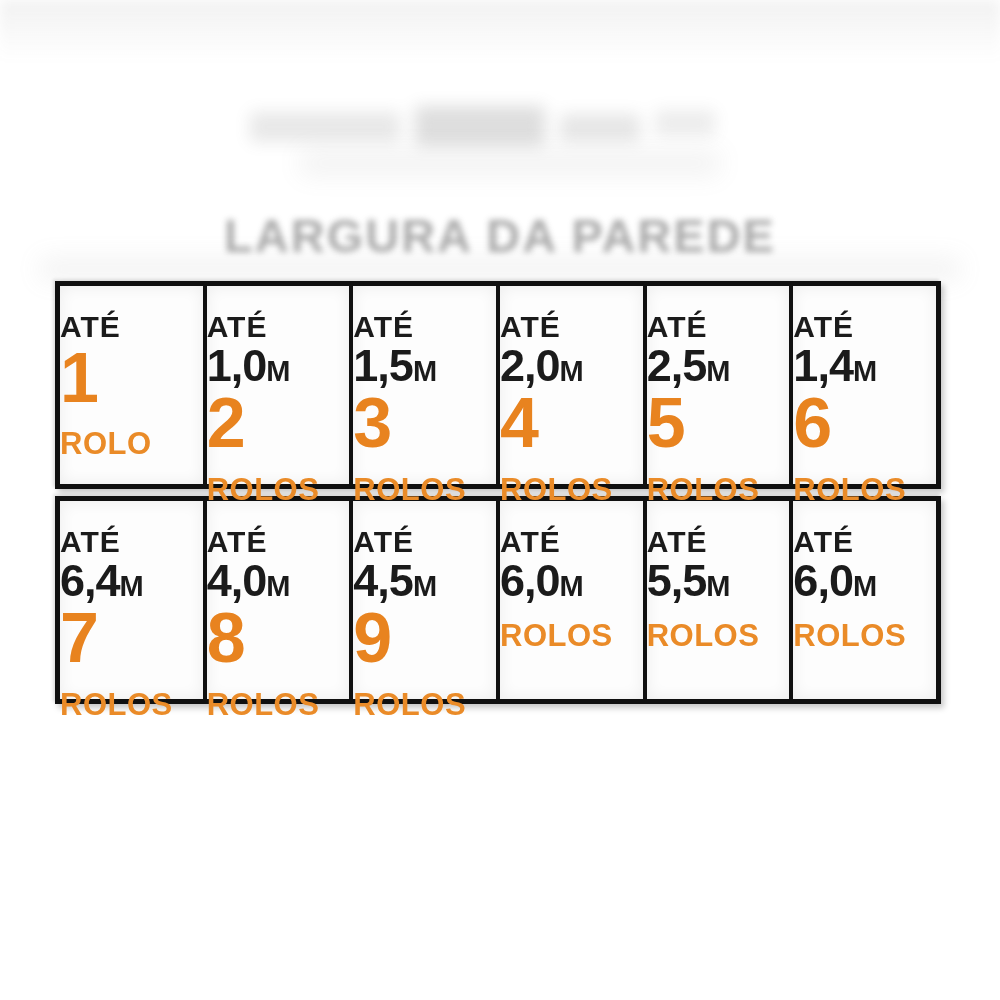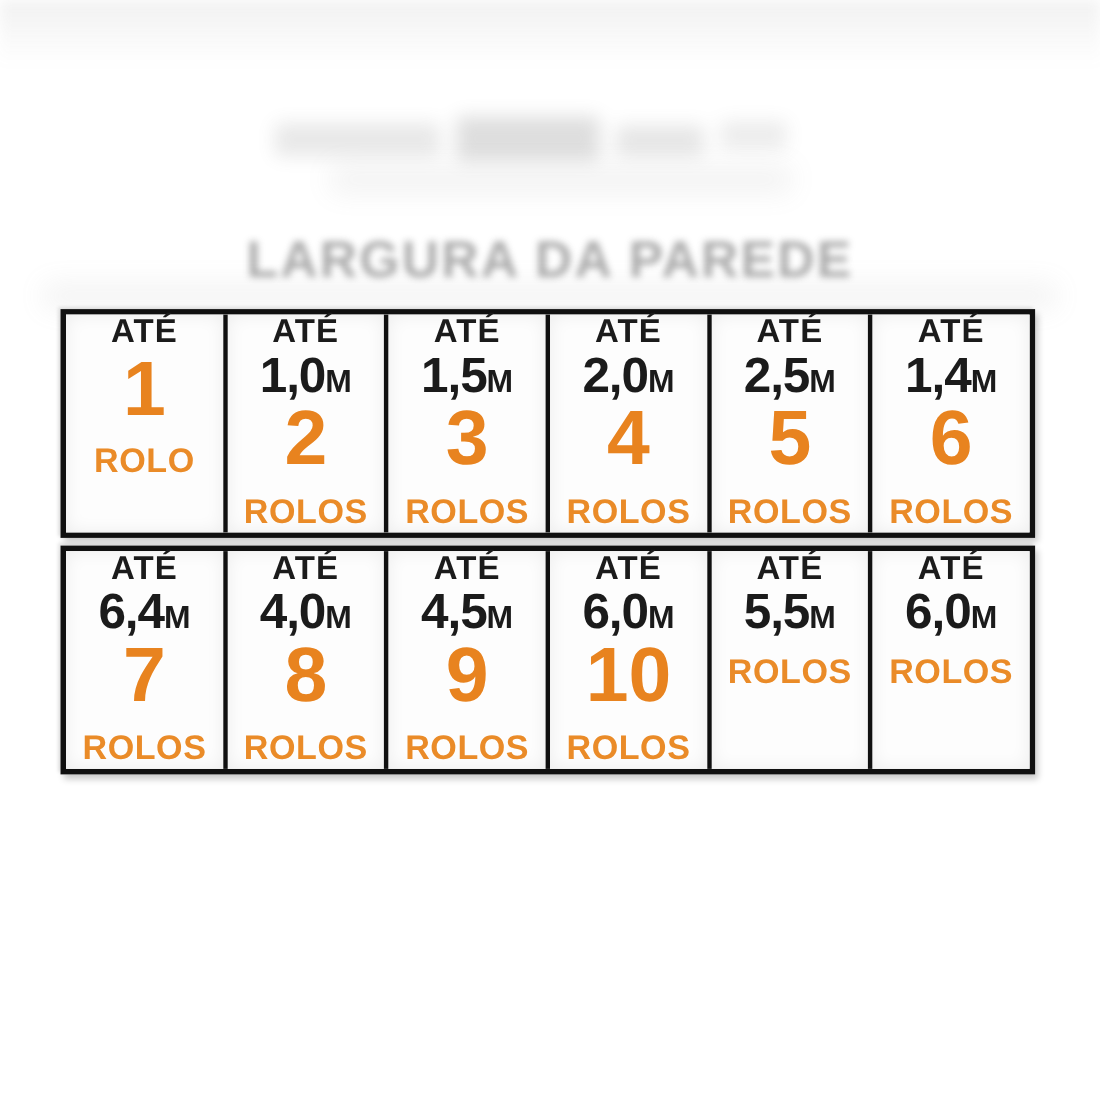--- a/index.html
+++ b/index.html
@@ -39,22 +39,22 @@
     background:#9a9a9a;filter:blur(12px);opacity:0.12;
   }
   
   .grid-wrap{position:absolute;left:55px;top:281px;width:886px;}
   .grid-row{
     display:flex;border:5px solid #101010;background:#ffffff;height:198px;
     box-shadow:-2px -2px 3px rgba(0,0,0,0.10), 3px 4px 6px rgba(0,0,0,0.22);
   }
   .grid-row + .grid-row{margin-top:7px;}
   .cell{
-    flex:1 1 0;display:flex;flex-direction:column;align-items:center;
-    padding-top:0;box-sizing:border-box;
+    flex:1 1 0;display:flex;flex-direction:column;align-items:flex-start;
+    padding-top:25px;box-sizing:border-box;
     box-shadow:inset 0 0 16px rgba(0,0,0,0.07);
     background:#fdfdfd;
   }
   .cell + .cell{border-left:4px solid #101010;}
   .upto{font-size:30px;font-weight:700;color:#1b1b1b;letter-spacing:1px;line-height:1.05;}
   .measure{font-size:45px;font-weight:700;color:#1b1b1b;line-height:1.02;letter-spacing:-1px;}
   .measure .unit{font-size:29px;letter-spacing:0;}
   .count{font-size:70px;font-weight:700;color:#e8831f;line-height:0.95;margin-top:2px;}
   .rolos{font-size:31px;font-weight:700;color:#ea8b28;letter-spacing:0.5px;margin-top:17px;line-height:1.05;}
 </style>
@@ -130,21 +130,20 @@
     </div>
     <div class="cell">
       <div class="upto">ATÉ</div>
       <div class="measure"><span>4,5</span><span class="unit">M</span></div>
       <div class="count">9</div>
       <div class="rolos">ROLOS</div>
     </div>
     <div class="cell">
       <div class="upto">ATÉ</div>
       <div class="measure"><span>6,0</span><span class="unit">M</span></div>
-      <div class="count">10</div>
       <div class="rolos">ROLOS</div>
     </div>
     <div class="cell">
       <div class="upto">ATÉ</div>
       <div class="measure"><span>5,5</span><span class="unit">M</span></div>
       <div class="rolos">ROLOS</div>
     </div>
     <div class="cell">
       <div class="upto">ATÉ</div>
       <div class="measure"><span>6,0</span><span class="unit">M</span></div>

